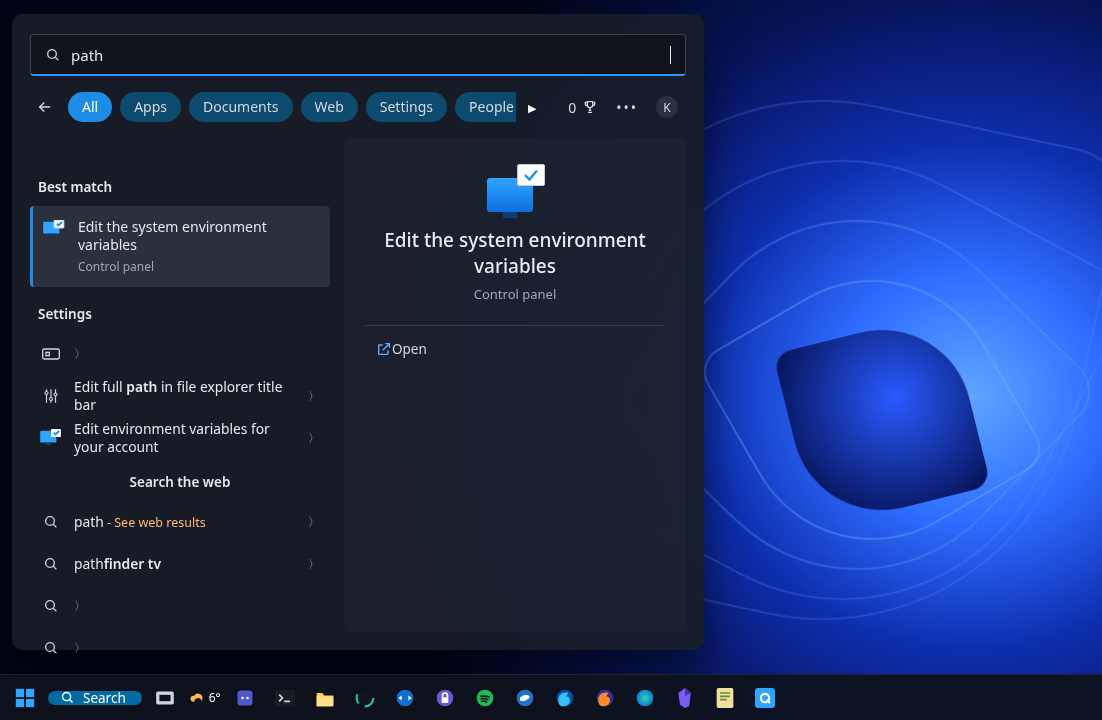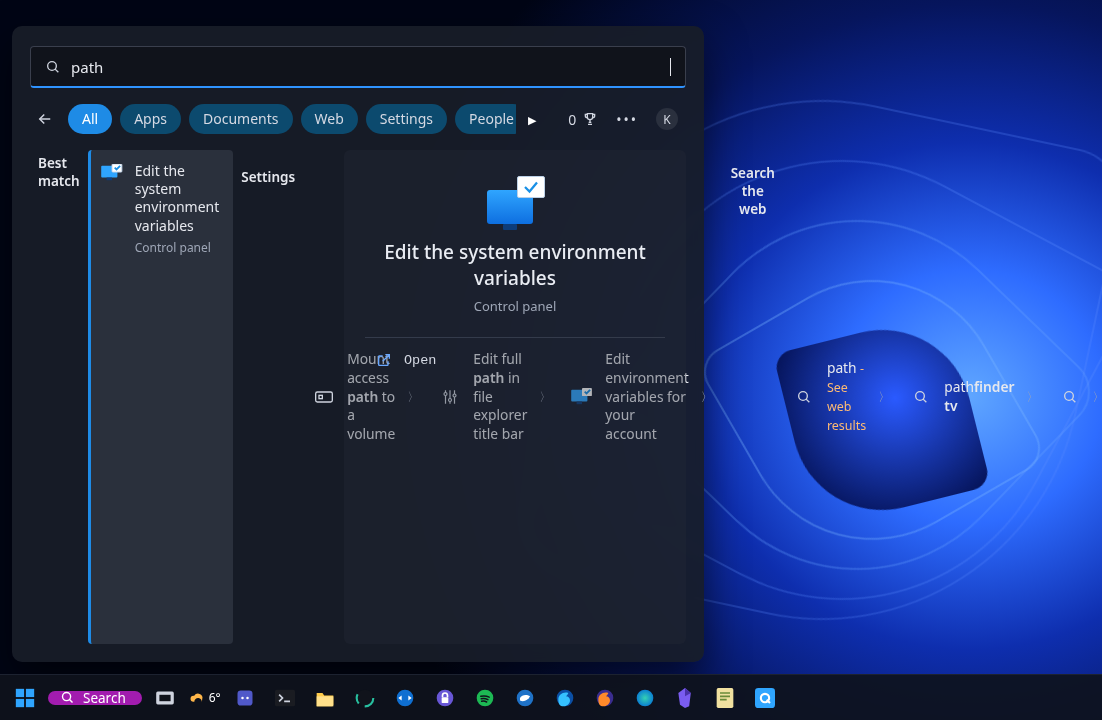--- a/index.html
+++ b/index.html
@@ -6,69 +6,69 @@
   html, body { width: 1102px; height: 720px; overflow: hidden; font-family: "Segoe UI", system-ui, sans-serif; }
   body {
     background:
       radial-gradient(ellipse 55% 80% at 88% 55%, #5fa6ff 0%, #2e6cff 22%, #0e2eae 44%, #06155d 68%, #010515 100%),
       radial-gradient(circle at 70% 50%, #4b86ff 0%, #0c2b9e 40%, #010620 75%);
     position: relative;
   }
   .swirl { position:absolute; right:-120px; top:40px; width:800px; height:640px; pointer-events:none; overflow:hidden; }
   .swirl .petal { position:absolute; border:2px solid rgba(130,170,255,.35); border-radius:50% 10% 50% 10%; transform-origin:center; filter:blur(.5px);}
   .panel {
-    position: absolute; left: 12px; top: 26px; width: 692px; height: 636px;
+    position: absolute; left: 12px; top: 14px; width: 692px; height: 636px;
     background: rgba(24,29,40,.92); backdrop-filter: blur(6px);
     border-radius: 10px; box-shadow: 0 18px 40px rgba(0,0,0,.55);
     color: #e6e8ee; display:flex; flex-direction:column; padding:20px 18px 18px 18px;
   }
   .searchbar { position:relative; height:42px; background:#10131b; border:1px solid #3a3f4d; border-bottom:2px solid #2f93ff; border-radius:4px; display:flex; align-items:center; padding:0 14px; gap:10px; }
   .searchbar svg{flex:none;}
   .search-input { flex:1; background:transparent; border:none; outline:none; color:#e6e8ee; font-size:15px; }
   .caret { width:1px; height:18px; background:#e6e8ee; animation:blink 1s steps(1) infinite;}
   @keyframes blink{50%{opacity:0;}}
   .tabbar { display:flex; align-items:center; gap:8px; margin-top:14px; height:34px;}
   .back-btn{width:30px;height:30px;border-radius:50%;display:flex;align-items:center;justify-content:center;color:#cfd4df;}
   .tabs{display:flex;gap:8px;align-items:center;max-width:448px;overflow:hidden;}
   .tab{padding:5px 14px 6px;border-radius:16px;background:#0c4a6e;color:#d5d9e3;font-size:14px;white-space:nowrap;cursor:pointer;}
   .tab.active{background:#1e8be6;color:#fff;}
   .overflow-triangle{color:#fff;margin-left:4px;font-size:11px;}
   .tabbar-right{margin-left:auto;display:flex;align-items:center;gap:18px;padding-right:8px;}
   .reward{display:flex;gap:6px;align-items:center;font-size:14px;color:#d5d9e3;}
   .menu-dots{letter-spacing:2px;color:#d5d9e3;font-size:14px;}
   .avatar{width:22px;height:22px;border-radius:50%;background:#2a303e;display:flex;align-items:center;justify-content:center;font-size:12px;color:#d5d9e3;}
   .content{display:flex;gap:14px;margin-top:14px;flex:1;min-height:0;}
-  .left{width:300px;display:flex;flex-direction:row;}
+  .left{width:300px;display:flex;flex-direction:column;margin-top:36px;}
   .sec-title{font-size:13.5px;font-weight:600;color:#e6e8ee;padding:4px 8px 10px;}
   .best{background:#2a303c;border-left:3px solid #1e8be6;border-radius:4px;display:flex;gap:12px;align-items:flex-start;padding:12px 12px 12px 10px;}
   .best .mini-icon{width:24px;margin-top:2px;}
   .best .t{font-size:14px;line-height:1.3;}
   .best .s{font-size:12px;color:#9ea6b6;margin-top:4px;}
   .item{display:flex;align-items:center;gap:12px;padding:8px 10px;border-radius:4px;cursor:pointer;min-height:42px;}
   .item .ic{width:22px;display:flex;justify-content:center;color:#c4c9d4;}
   .item .tx{flex:1;font-size:13.8px;line-height:1.35;}
   .item .tx b{font-weight:600;}
   .item .tx small{font-size:12.5px;color:#fdba74;}
   .item .chev{color:#9ea6b6;font-size:12px;}
   .right{flex:1;background:rgba(36,42,54,.35);border-radius:6px;display:flex;flex-direction:column;align-items:center;padding-top:30px;}
   .big-icon{width:56px;height:48px;position:relative;margin-bottom:12px;}
   .big-icon .monitor{position:absolute;left:0;bottom:4px;width:46px;height:34px;background:linear-gradient(#2fa5ff,#0e6fe0);border-radius:3px;}
   .big-icon .stand{position:absolute;left:16px;bottom:-2px;width:14px;height:6px;background:#0d3c7a;border-radius:1px;}
   .big-icon .badge{position:absolute;right:-2px;top:-4px;width:28px;height:22px;background:#fff;border:1px solid #bcd0e6;border-radius:2px;display:flex;align-items:center;justify-content:center;}
   .big-icon .badge svg{width:18px;height:18px;}
   .right h2{font-size:19px;font-weight:500;color:#e9ecf3;text-align:center;padding:0 24px;line-height:1.35;}
   .right .sub{font-size:13px;color:#9ea6b6;margin-top:6px;}
   .right .divider{height:1px;background:#343b4b;width:88%;margin:22px 0 6px;}
-  .action{align-self:flex-start;margin-left:22px;display:flex;align-items:center;gap:12px;padding:8px 10px;color:#7fb5ff;font-size:13.5px;border-radius:4px;cursor:pointer;font-family:Liberation Mono, monospace;}
+  .action{align-self:flex-start;margin-left:22px;display:flex;align-items:center;padding:8px 10px;color:#7fb5ff;font-size:13.5px;border-radius:4px;cursor:pointer;}
   .action span{color:#d5d9e3;}
 
   
   .taskbar{position:absolute;left:0;bottom:0;width:100%;height:46px;background:rgba(14,18,28,.92);border-top:1px solid #1c2230;display:flex;align-items:center;padding:0 8px;gap:6px;}
   .tb-start{width:34px;height:34px;border-radius:4px;display:flex;align-items:center;justify-content:center;}
-  .tb-search{height:14px;background:#a21caf;border-radius:16px;display:flex;align-items:center;gap:8px;padding:0 16px 0 12px;color:#fff;font-size:13.5px;}
+  .tb-search{height:14px;background:#0369a1;border-radius:16px;display:flex;align-items:center;gap:8px;padding:0 16px 0 12px;color:#fff;font-size:13.5px;}
   .tb-icon{width:34px;height:34px;border-radius:4px;display:flex;align-items:center;justify-content:center;font-size:18px;color:#cfd4df;}
   .weather{display:flex;align-items:center;color:#fff;font-size:12px;gap:2px;}
 
   
   .monitor-mini{width:22px;height:18px;}
 </style>
 </head>
 <body>
 
 <div class="swirl">
@@ -141,21 +141,20 @@
 
       <div class="sec-title" style="margin-top:14px;">Settings</div>
 
       <div class="item">
         <div class="ic">
             <svg width="20" height="14" viewBox="0 0 24 16" stroke="#cfd4df" stroke-width="1.6" fill="none">
               <rect x="2" y="2" width="20" height="12" rx="2"></rect>
               <rect x="6" y="6" width="4" height="4"></rect>
             </svg>
           </div>
-        <div class="tx"><span>Mount access </span><b>path</b><span> to a volume</span></div>
         <div class="chev">〉</div>
       </div>
 
       <div class="item">
         <div class="ic">
             <svg width="18" height="18" viewBox="0 0 24 24" stroke="#cfd4df" stroke-width="1.6" fill="none">
               <line x1="6" y1="3" x2="6" y2="21"></line>
               <line x1="12" y1="3" x2="12" y2="21"></line>
               <line x1="18" y1="3" x2="18" y2="21"></line>
               <circle cx="6" cy="8" r="2" fill="#181d28"></circle>

